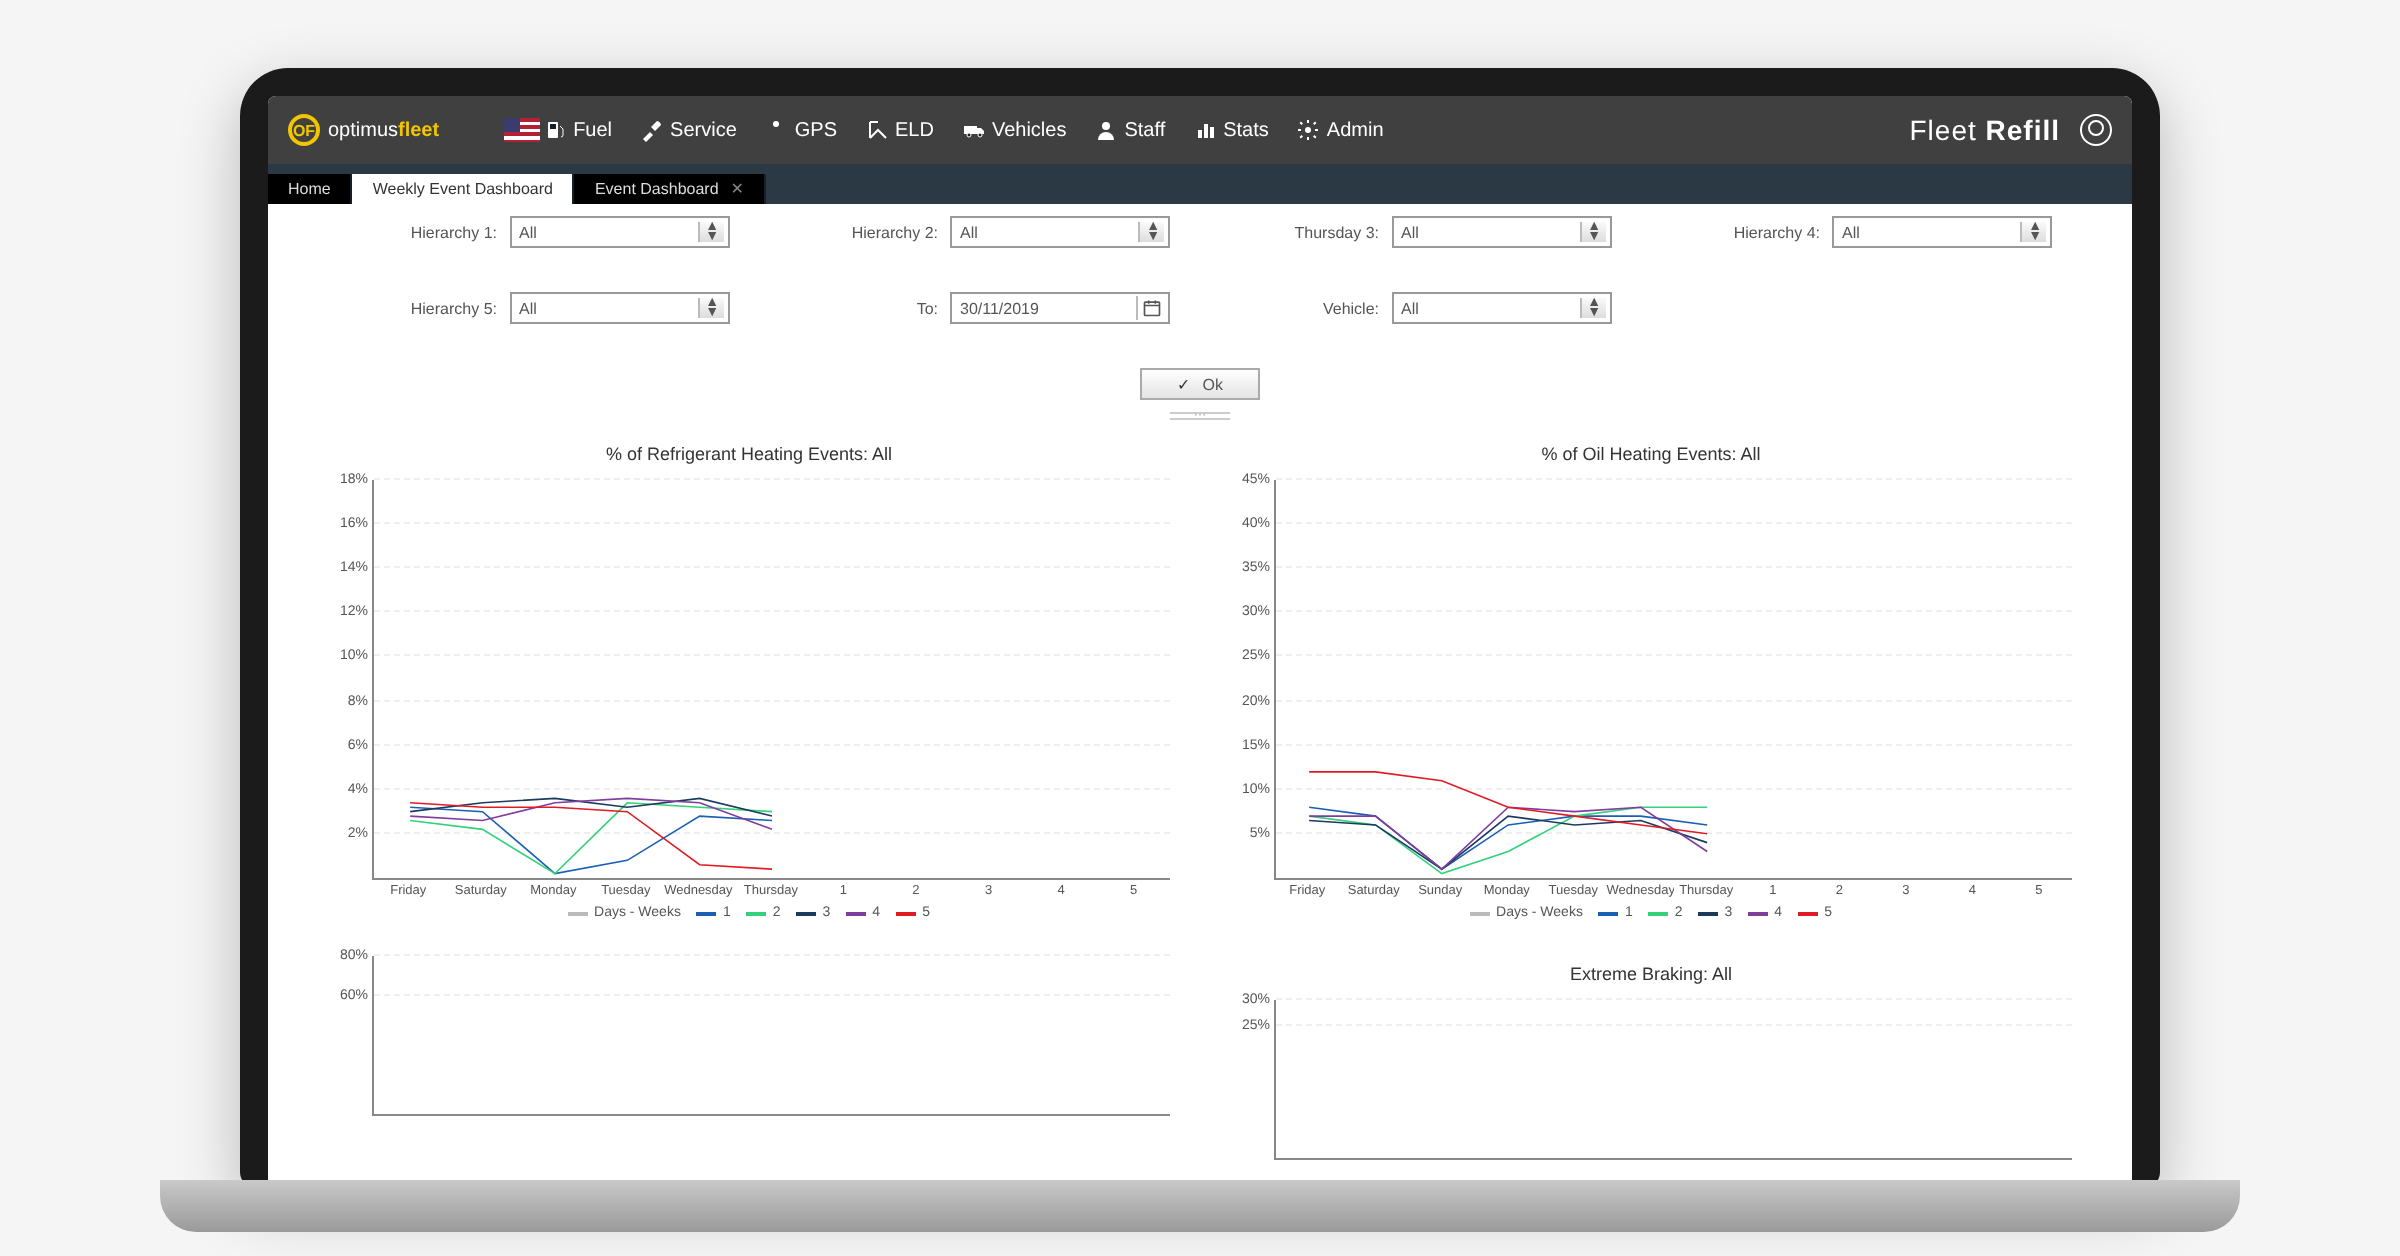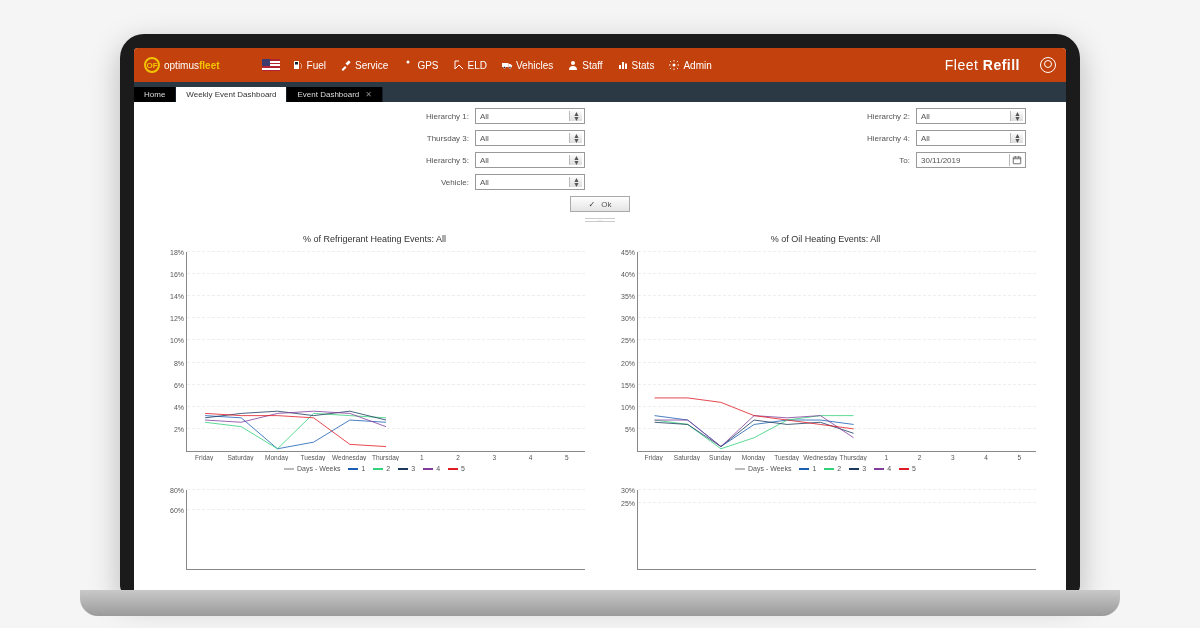--- a/index.html
+++ b/index.html
@@ -1,42 +1,42 @@
 <!DOCTYPE html>
 <html><head>
 <meta charset="utf-8">
 <style>
   *{box-sizing:border-box;margin:0;padding:0;font-family:Arial,Helvetica,sans-serif}
   body{background:#f5f5f5;display:flex;justify-content:center;align-items:center;height:628px;width:1200px;overflow:hidden}
   .laptop{width:960px;height:560px;background:#1b1b1b;border-radius:24px 24px 8px 8px;padding:14px 14px 0 14px;position:relative;box-shadow:0 10px 30px rgba(0,0,0,.25)}
   .laptop::after{content:"";position:absolute;left:-40px;right:-40px;bottom:-22px;height:26px;background:linear-gradient(#c9c9c9,#9a9a9a);border-radius:0 0 18px 18px}
   .screen{background:#fff;width:100%;height:100%;overflow:hidden;border-radius:4px;display:flex;flex-direction:column}
   
-  .topbar{background:#c2410c;height:28px;display:flex;align-items:center;color:#fff;font-size:10px;padding:17px 10px;gap:12px}
+  .topbar{background:#404040;height:28px;display:flex;align-items:center;color:#fff;font-size:10px;padding:17px 10px;gap:2px}
   .logo{display:flex;align-items:center;gap:4px}
   .logo-mark{width:16px;height:16px;border:2px solid #f2c500;border-radius:50%;color:#f2c500;font-size:8px;display:flex;align-items:center;justify-content:center;font-weight:bold}
   .logo-text{font-size:10px}
   .logo-text .o{color:#fff}.logo-text .f{color:#f2c500;font-weight:bold}
   .flag{width:18px;height:12px;background:linear-gradient(#b22234 0 15%,#fff 15% 30%,#b22234 30% 45%,#fff 45% 60%,#b22234 60% 75%,#fff 75% 90%,#b22234 90%);position:relative;margin-left:30px}
   .flag::before{content:"";position:absolute;left:0;top:0;width:8px;height:7px;background:#3c3b6e}
   .menu{display:flex;gap:14px;align-items:flex-end}
   .menu-item{display:flex;align-items:center;gap:3px;cursor:pointer;white-space:nowrap}
   .ico{width:12px;height:12px;display:inline-block}
   .spacer{flex:1}
   .brand-right{font-size:14px;letter-spacing:.5px}
   .brand-right .thin{font-weight:300}.brand-right .bold{font-weight:600}
   .avatar{width:16px;height:16px;border:1.5px solid #fff;border-radius:50%;margin-left:8px;position:relative}
   .avatar::after{content:"";position:absolute;width:6px;height:6px;border:1.5px solid #fff;border-radius:50%;left:3px;top:2px}
   
   .tabstrip{background:#2b3945;height:20px;display:flex;align-items:flex-end;font-size:8px;color:#ddd}
   .tab{padding:3px 10px;cursor:pointer;background:#000000;border-right:1px solid #15202b}
   .tab.active{background:#fff;color:#333}
   .tab .close{margin-left:6px;color:#888}
   
-  .filters{padding:6px 40px;display:grid;grid-template-columns:repeat(2,1fr);gap:6px 30px;font-size:8px;color:#555}
+  .filters{padding:6px 40px;display:grid;grid-template-columns:repeat(4,1fr);gap:22px 30px;font-size:8px;color:#555}
   .frow{display:flex;align-items:center;gap:6px;justify-content:flex-end}
   .frow label{white-space:nowrap}
   .sel{border:1px solid #999;height:16px;width:110px;display:flex;align-items:center;padding:0 4px;background:#fff;position:relative;font-size:8px}
   .sel::after{content:"";position:absolute;right:2px;top:2px;bottom:2px;width:12px;border-left:1px solid #bbb;background:linear-gradient(#fafafa,#ddd)}
   .sel .arrows{position:absolute;right:4px;top:2px;font-size:7px;line-height:5px;color:#555;z-index:1}
   .datebox{border:1px solid #999;height:16px;width:110px;display:flex;align-items:center;padding:0 4px;font-size:8px;position:relative;background:#fff}
   .datebox .cal{position:absolute;right:2px;top:1px;bottom:1px;width:14px;border-left:1px solid #bbb;display:flex;align-items:center;justify-content:center}
   .okrow{grid-column:1/-1;display:flex;justify-content:center;gap:0}
   .okbtn{border:1px solid #aaa;background:linear-gradient(#fefefe,#e4e4e4);height:16px;font-size:8px;padding:0 18px;display:flex;align-items:center;gap:6px;cursor:pointer}
   .okbtn .check{color:#333}
@@ -436,20 +436,21 @@
               <div class="barwrap">
                 <div class="bar" style="height: 95%; background: rgb(207, 207, 207);"></div>
               </div>
               <div class="barwrap">
                 <div class="bar" style="height: 91.25%; background: rgb(207, 207, 207);"></div>
               </div>
             </div>
           </div>
         </div>
         <div class="chart">
+          <div class="chart-title">Extreme Braking: All</div>
           <div class="plot small">
             <div class="ytick" style="bottom: 83.3333%;">25%</div>
             <div class="yline" style="bottom: 83.3333%;"></div>
             <div class="ytick" style="bottom: 100%;">30%</div>
             <div class="yline" style="bottom: 100%;"></div>
             <div class="bars">
               <div class="barwrap">
                 <div class="bar" style="height: 86.6667%; background: rgb(207, 207, 207);"></div>
               </div>
               <div class="barwrap">

